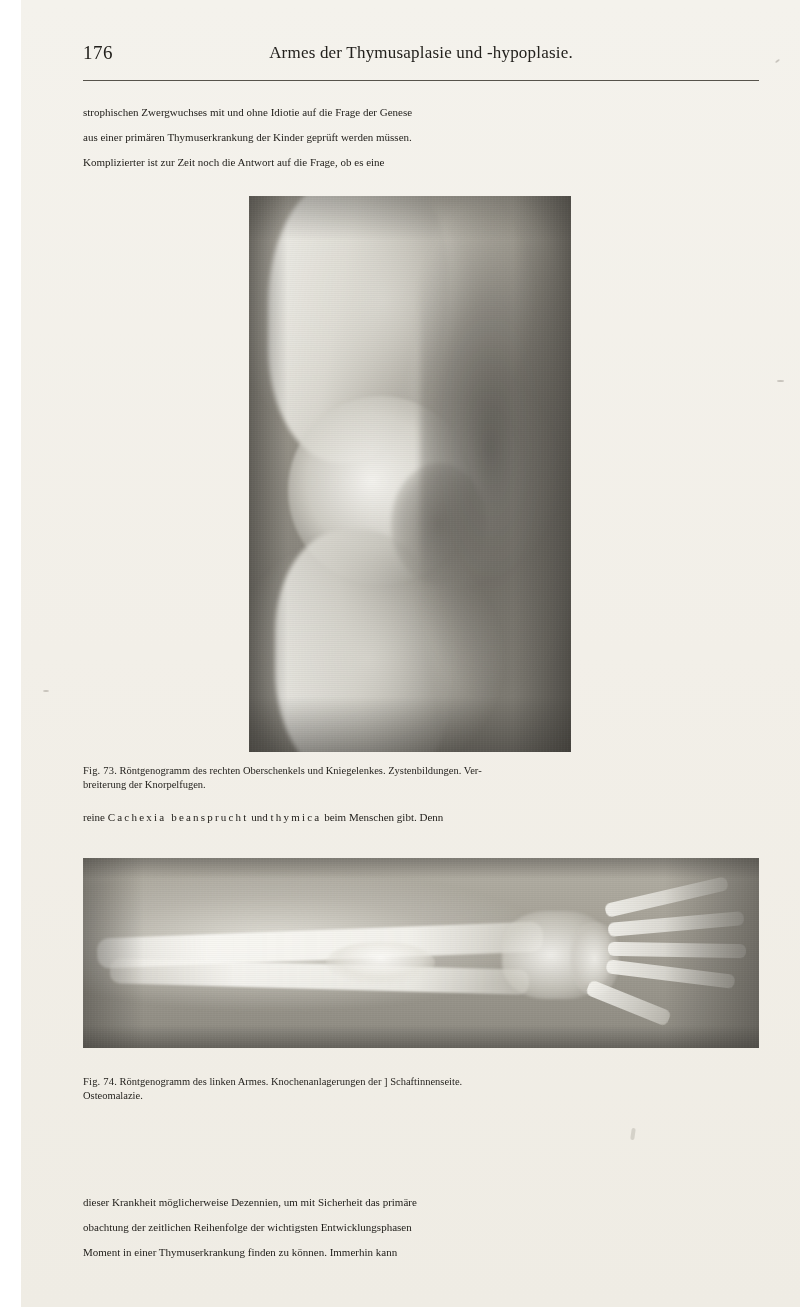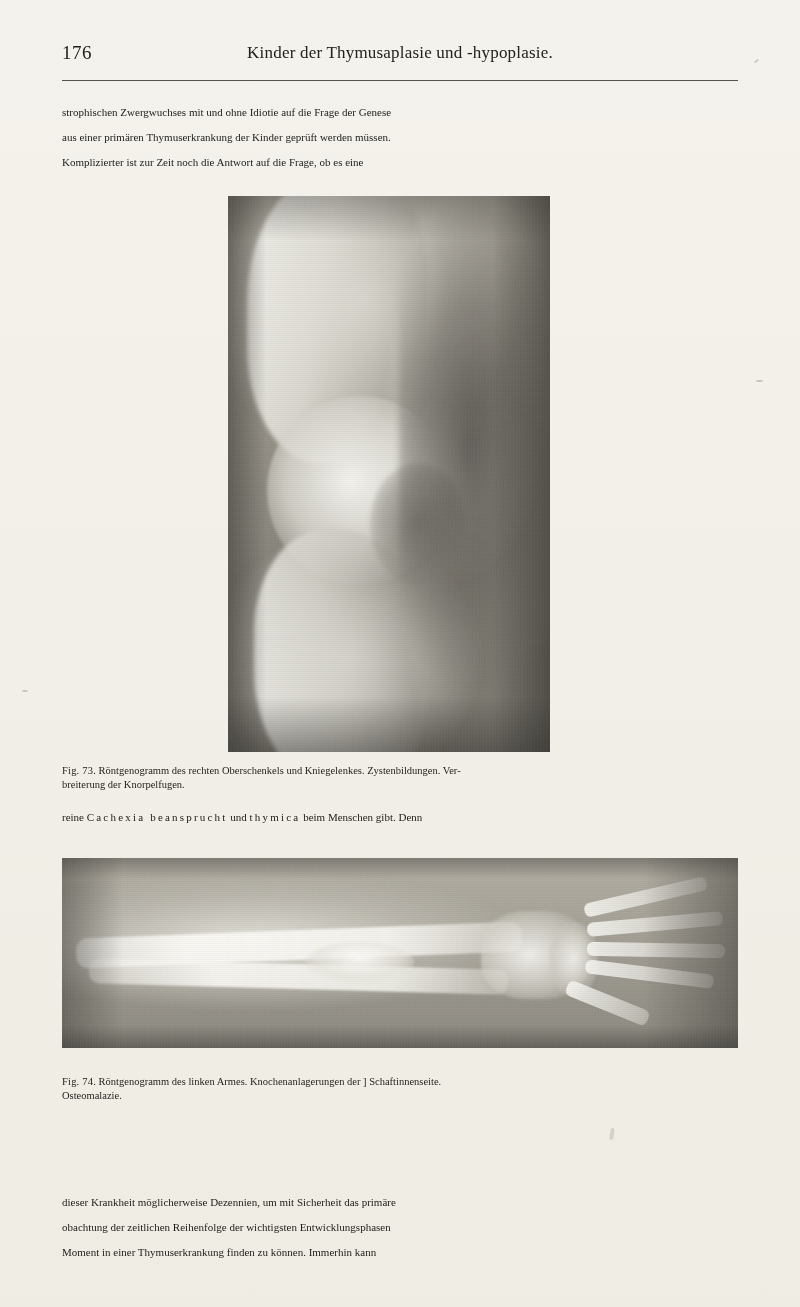--- a/index.html
+++ b/index.html
@@ -16,20 +16,21 @@
     overflow: hidden;
   }
   .page {
     position: absolute;
     inset: 0;
     background: #0ea5e9;
     background-image:
       radial-gradient(circle at 20% 15%, rgba(205,198,183,0.35) 0%, rgba(205,198,183,0) 55%),
       radial-gradient(circle at 85% 80%, rgba(200,192,176,0.30) 0%, rgba(200,192,176,0) 60%),
       linear-gradient(180deg, #f6f4ef 0%, #f1eee7 45%, # efeade 100%);
+    margin-left: 21px;
   }
   .paper-tone {
     position: absolute;
     inset: 0;
     background: linear-gradient(180deg, #f4f2ec 0%, #f2efe8 50%, #efece4 100%);
   }
   .content {
     position: absolute;
     left: 0;
     top: 0;
@@ -315,21 +316,21 @@
 </head>
 <body>
 
 <div class="page">
   <div class="paper-tone"></div>
 
   <div class="content">
 
     <div class="header">
       <div class="folio">176</div>
-      <div class="running-title">Kinder der Thymusaplasie und -hypoplasie.</div>
+      <div class="running-title">Armes der Thymusaplasie und -hypoplasie.</div>
     </div>
     <div class="header-rule"></div>
 
     <div class="body-block b1">
       <p>strophischen Zwergwuchses mit und ohne Idiotie auf die Frage der Genese</p>
       <p>aus einer primären Thymuserkrankung der Kinder geprüft werden müssen.</p>
       <p class="indent">Komplizierter ist zur Zeit noch die Antwort auf die Frage, ob es eine</p>
     </div>
 
     <div class="figure-img fig1">

